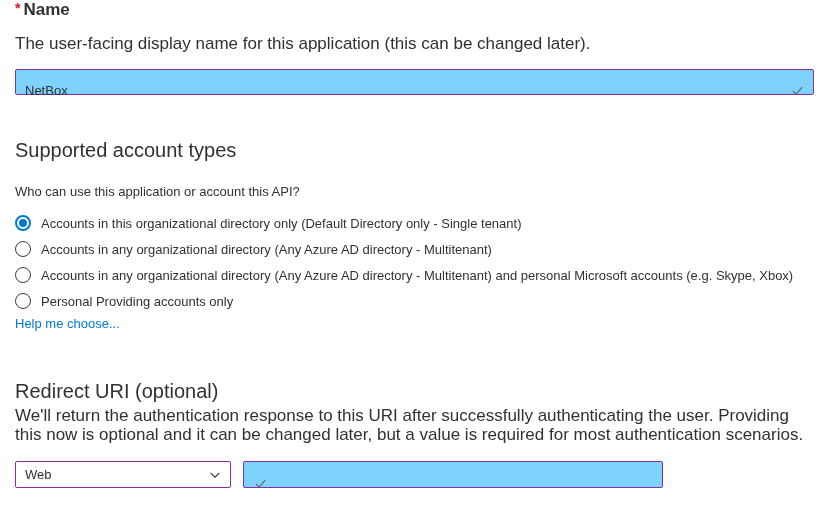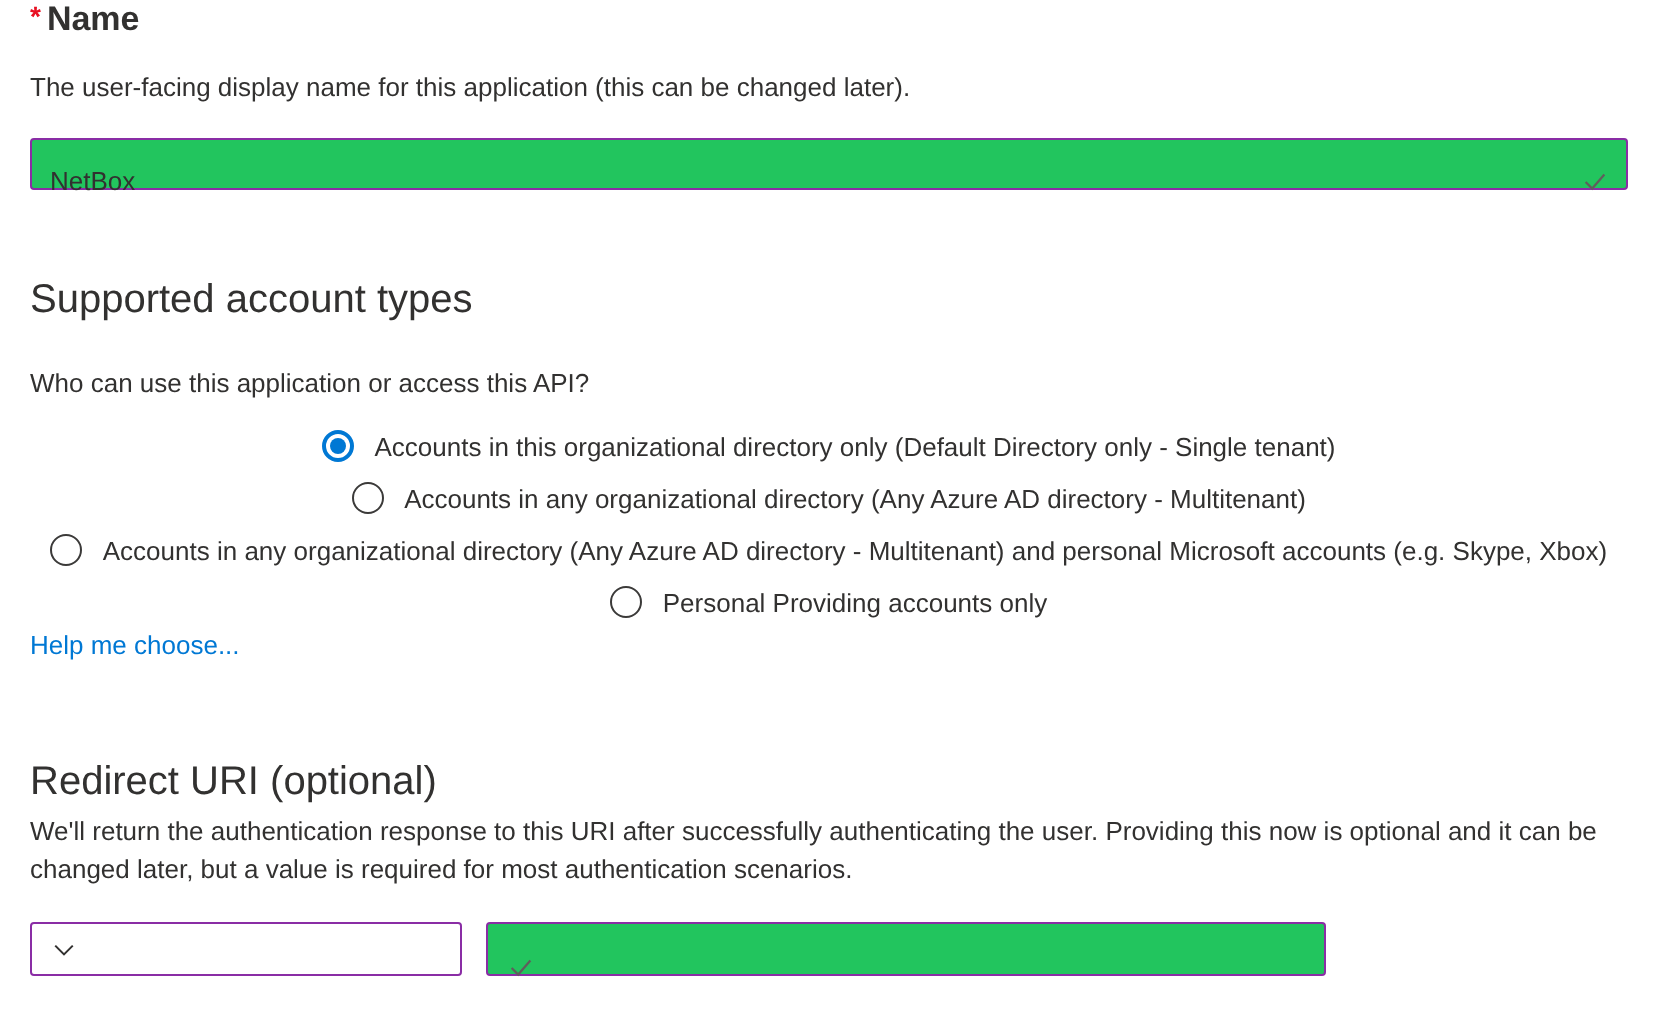--- a/index.html
+++ b/index.html
@@ -13,32 +13,32 @@
 
   .field-title {
     font-size: 17px;
     font-weight: 700;
     color: #323130;
   }
   .required-marker { color: #e81123; margin-right: 3px; font-size: 14px; vertical-align: 2px; }
 
   .section-desc {
     margin-top: 14px;
-    font-size: 13px;
+    font-size: 17px;
     line-height: 19px;
     color: #323130;
     max-width: 800px;
   }
 
   .input-wrap {
     margin-top: 16px;
     height: 26px;
     border: 1.5px solid #8a2da5;
     border-radius: 2px;
-    background: #22c55e;
+    background: #7dd3fc;
     display: flex;
     align-items: center;
     padding: 17px 8px 0 9px;
   }
   .input-wrap.full { width: 799px; }
   .input-wrap input {
     border: none;
     outline: none;
     flex: 1 1 auto;
     font-family: "Liberation Sans", sans-serif;
@@ -61,21 +61,20 @@
     font-size: 13px;
     color: #323130;
   }
 
   .radio-list { margin-top: 11px; }
   .radio-row {
     display: flex;
     align-items: center;
     height: 26px;
     cursor: pointer;
-    justify-content: center;
   }
   .radio-circle {
     flex: 0 0 auto;
     width: 16px;
     height: 16px;
     border-radius: 50%;
     border: 1px solid #3b3a39;
     background: #fff;
     margin-right: 10px;
     display: flex;
@@ -136,21 +135,21 @@
   <div class="section-desc">The user-facing display name for this application (this can be changed later).</div>
   <div class="input-wrap full">
     <input type="text" value="NetBox" style="">
     <svg class="valid-check" viewBox="0 0 16 16">
       <path d="M3 8.5 L6.5 12 L13 4.5" fill="none" stroke="#605e5c" stroke-width="1.2"></path>
     </svg>
   </div>
 
   
   <div class="section-title">Supported account types</div>
-  <div class="question">Who can use this application or access this API?</div>
+  <div class="question">Who can use this application or account this API?</div>
 
   <div class="radio-list">
     <div class="radio-row selected">
       <span class="radio-circle">
           <span class="radio-dot"></span>
         </span>
       <span class="radio-label">Accounts in this organizational directory only (Default Directory only - Single tenant)</span>
     </div>
     <div class="radio-row">
       <span class="radio-circle">
@@ -173,20 +172,21 @@
   </div>
 
   <a class="help-link">Help me choose...</a>
 
   
   <div class="section-title redirect-title">Redirect URI (optional)</div>
   <div class="section-desc redirect-desc">We'll return the authentication response to this URI after successfully authenticating the user. Providing this now is optional and it can be changed later, but a value is required for most authentication scenarios.</div>
 
   <div class="uri-row">
     <div class="dropdown">
+      <span class="dropdown-value">Web</span>
       <svg class="chevron" viewBox="0 0 16 16">
         <path d="M3 5.5 L8 10.5 L13 5.5" fill="none" stroke="#323130" stroke-width="1.2"></path>
       </svg>
     </div>
     <div class="input-wrap uri-input-wrap">
       <svg class="valid-check" viewBox="0 0 16 16">
         <path d="M3 8.5 L6.5 12 L13 4.5" fill="none" stroke="#605e5c" stroke-width="1.2"></path>
       </svg>
     </div>
   </div>

